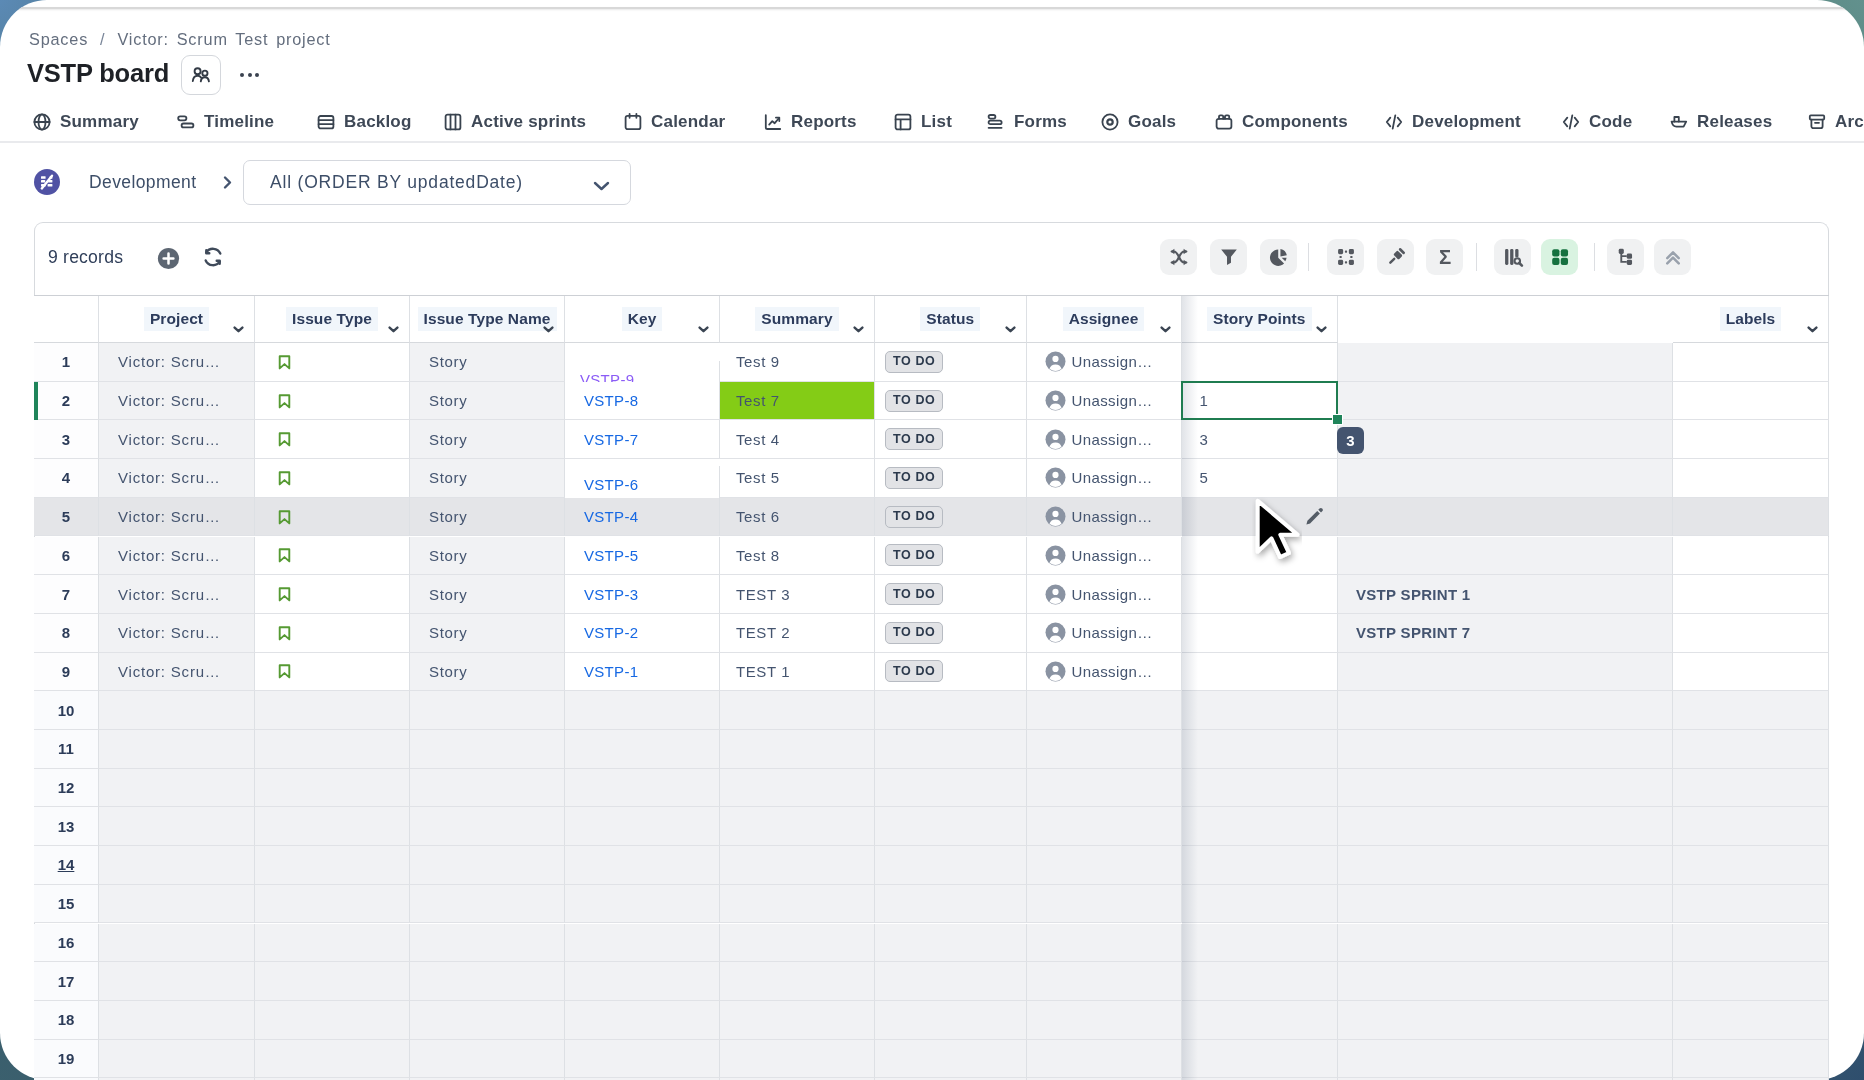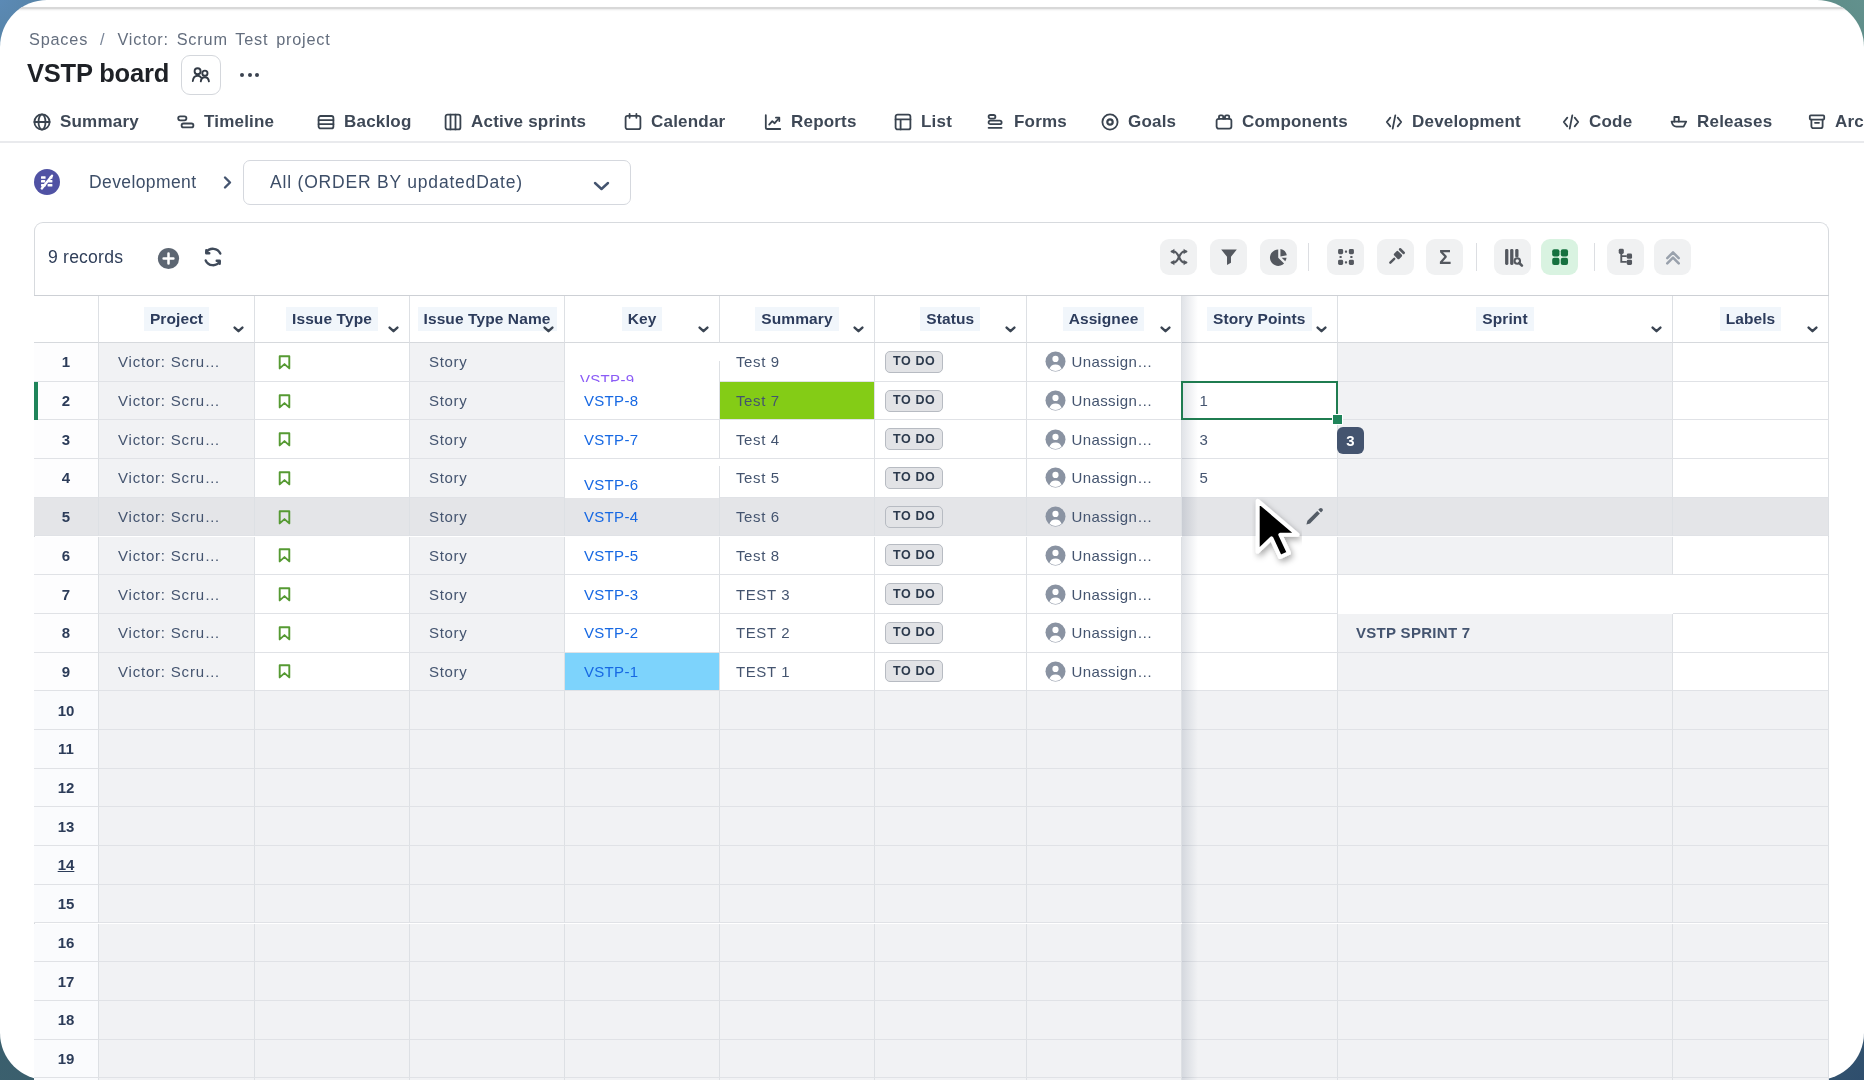--- a/index.html
+++ b/index.html
@@ -322,26 +322,20 @@
       <span class="hcar"><svg width="11" height="8" viewBox="0 0 11 8" fill="none">
           <path d="M1.6 1.6l3.9 3.6 3.9-3.6" stroke="#3a4452" stroke-width="2.4" stroke-linecap="round" stroke-linejoin="round"></path>
         </svg></span>
     </div>
 <div class="hcell" style="left:1147.5px;top:0;width:156.5px;height:47px">
       <span class="hlab">Story Points</span>
       <span class="hcar"><svg width="11" height="8" viewBox="0 0 11 8" fill="none">
           <path d="M1.6 1.6l3.9 3.6 3.9-3.6" stroke="#3a4452" stroke-width="2.4" stroke-linecap="round" stroke-linejoin="round"></path>
         </svg></span>
     </div>
-<div class="hcell" style="left:1304px;top:0;width:335px;height:47px">
-      <span class="hlab">Sprint</span>
-      <span class="hcar"><svg width="11" height="8" viewBox="0 0 11 8" fill="none">
-          <path d="M1.6 1.6l3.9 3.6 3.9-3.6" stroke="#3a4452" stroke-width="2.4" stroke-linecap="round" stroke-linejoin="round"></path>
-        </svg></span>
-    </div>
 <div class="hcell" style="left:1639px;top:0;width:156px;height:47px">
       <span class="hlab">Labels</span>
       <span class="hcar"><svg width="11" height="8" viewBox="0 0 11 8" fill="none">
           <path d="M1.6 1.6l3.9 3.6 3.9-3.6" stroke="#3a4452" stroke-width="2.4" stroke-linecap="round" stroke-linejoin="round"></path>
         </svg></span>
     </div>
 <div class="cell" style="left:0px;top:47px;width:65px;height:38.7px;background:#fdfdfe;justify-content:center;font-weight:700;color:#2c3c59;">1</div>
 <div class="cell" style="left:65px;top:47px;width:156px;height:38.7px;background:#f1f2f4;padding-left:19px;letter-spacing:.8px;">Victor: Scru…</div>
 <div class="cell" style="left:221px;top:47px;width:155px;height:38.7px;background:#fff;padding-left:22px;">
       <svg width="15" height="16" viewBox="0 0 15 16" fill="none">
@@ -500,20 +494,21 @@
     </div>
 <div class="cell" style="left:992.5px;top:279.2px;width:155.0px;height:38.7px;background:#fff;padding-left:18px;letter-spacing:.2px;">
       <svg width="21" height="21" viewBox="0 0 21 21" fill="none">
         <circle cx="10.5" cy="10.5" r="10" fill="#8a93a2"></circle>
         <circle cx="10.5" cy="7.9" r="3.1" fill="#fff"></circle>
         <path d="M4.5 17.8a6.3 6.3 0 0 1 12 0 10 10 0 0 1-12 0z" fill="#fff"></path>
       </svg>
       <span style="margin-left:6px;letter-spacing:.4px">Unassign…</span>
     </div>
 <div class="cell" style="left:1147.5px;top:279.2px;width:156.5px;height:38.7px;background:#fff;padding-left:18px;"></div>
+<div class="cell" style="left:1304px;top:279.2px;width:335px;height:38.7px;background:#f1f2f4;padding-left:18px;font-weight:700;color:#44546f;letter-spacing:.3px;">VSTP SPRINT 1</div>
 <div class="cell" style="left:1639px;top:279.2px;width:156px;height:38.7px;background:#fff;"></div>
 <div class="cell" style="left:0px;top:317.9px;width:65px;height:38.7px;background:#fdfdfe;justify-content:center;font-weight:700;color:#2c3c59;">8</div>
 <div class="cell" style="left:65px;top:317.9px;width:156px;height:38.7px;background:#f1f2f4;padding-left:19px;letter-spacing:.8px;">Victor: Scru…</div>
 <div class="cell" style="left:221px;top:317.9px;width:155px;height:38.7px;background:#fff;padding-left:22px;">
       <svg width="15" height="16" viewBox="0 0 15 16" fill="none">
         <path d="M2.7 2.2h9.6v12.2l-4.8-4.3-4.8 4.3z" stroke="#569a33" stroke-width="1.9" stroke-linejoin="round" fill="none"></path>
       </svg>
     </div>
 <div class="cell" style="left:376px;top:317.9px;width:155px;height:38.7px;background:#f1f2f4;padding-left:19px;letter-spacing:.7px;">Story</div>
 <div class="cell" style="left:531px;top:317.9px;width:155px;height:38.7px;background:#fff;padding-left:19px;color:#1668e3;letter-spacing:.3px;">VSTP-2</div>
@@ -533,21 +528,21 @@
 <div class="cell" style="left:1304px;top:317.9px;width:335px;height:38.7px;background:#f1f2f4;padding-left:18px;font-weight:700;color:#44546f;letter-spacing:.3px;">VSTP SPRINT 7</div>
 <div class="cell" style="left:1639px;top:317.9px;width:156px;height:38.7px;background:#fff;"></div>
 <div class="cell" style="left:0px;top:356.59999999999997px;width:65px;height:38.7px;background:#fdfdfe;justify-content:center;font-weight:700;color:#2c3c59;">9</div>
 <div class="cell" style="left:65px;top:356.59999999999997px;width:156px;height:38.7px;background:#f1f2f4;padding-left:19px;letter-spacing:.8px;">Victor: Scru…</div>
 <div class="cell" style="left:221px;top:356.59999999999997px;width:155px;height:38.7px;background:#fff;padding-left:22px;">
       <svg width="15" height="16" viewBox="0 0 15 16" fill="none">
         <path d="M2.7 2.2h9.6v12.2l-4.8-4.3-4.8 4.3z" stroke="#569a33" stroke-width="1.9" stroke-linejoin="round" fill="none"></path>
       </svg>
     </div>
 <div class="cell" style="left:376px;top:356.59999999999997px;width:155px;height:38.7px;background:#f1f2f4;padding-left:19px;letter-spacing:.7px;">Story</div>
-<div class="cell" style="left:531px;top:356.59999999999997px;width:155px;height:38.7px;background:#7dd3fc;padding-left:19px;color:#1668e3;letter-spacing:.3px;">VSTP-1</div>
+<div class="cell" style="left:531px;top:356.59999999999997px;width:155px;height:38.7px;background:#ffffff;padding-left:19px;color:#1668e3;letter-spacing:.3px;">VSTP-1</div>
 <div class="cell" style="left:686px;top:356.59999999999997px;width:155px;height:38.7px;background:#fff;padding-left:16px;letter-spacing:.6px;">TEST 1</div>
 <div class="cell" style="left:841px;top:356.59999999999997px;width:151.5px;height:38.7px;background:#fff;padding-left:10px;">
       <span class="chip">TO DO</span>
     </div>
 <div class="cell" style="left:992.5px;top:356.59999999999997px;width:155.0px;height:38.7px;background:#fff;padding-left:18px;letter-spacing:.2px;">
       <svg width="21" height="21" viewBox="0 0 21 21" fill="none">
         <circle cx="10.5" cy="10.5" r="10" fill="#8a93a2"></circle>
         <circle cx="10.5" cy="7.9" r="3.1" fill="#fff"></circle>
         <path d="M4.5 17.8a6.3 6.3 0 0 1 12 0 10 10 0 0 1-12 0z" fill="#fff"></path>
       </svg>

